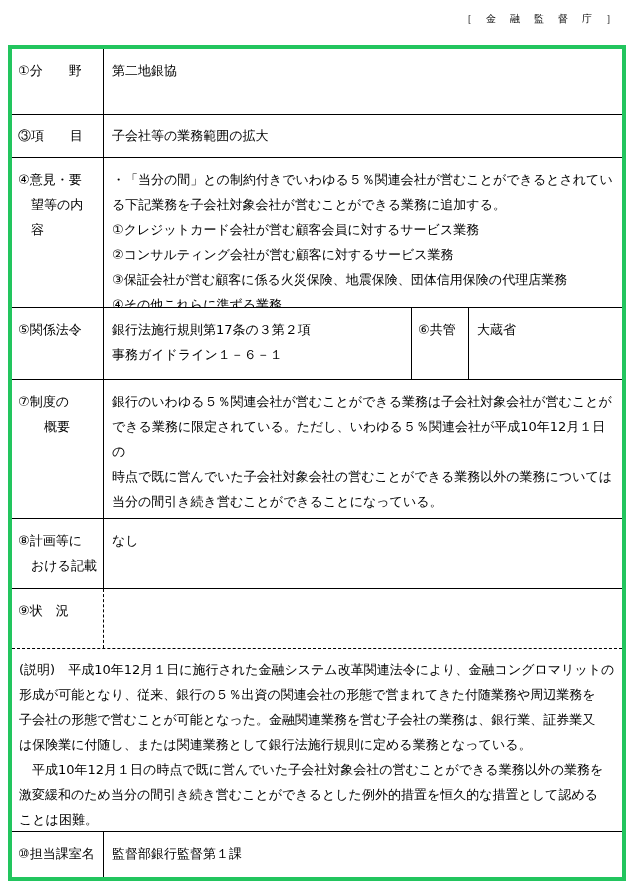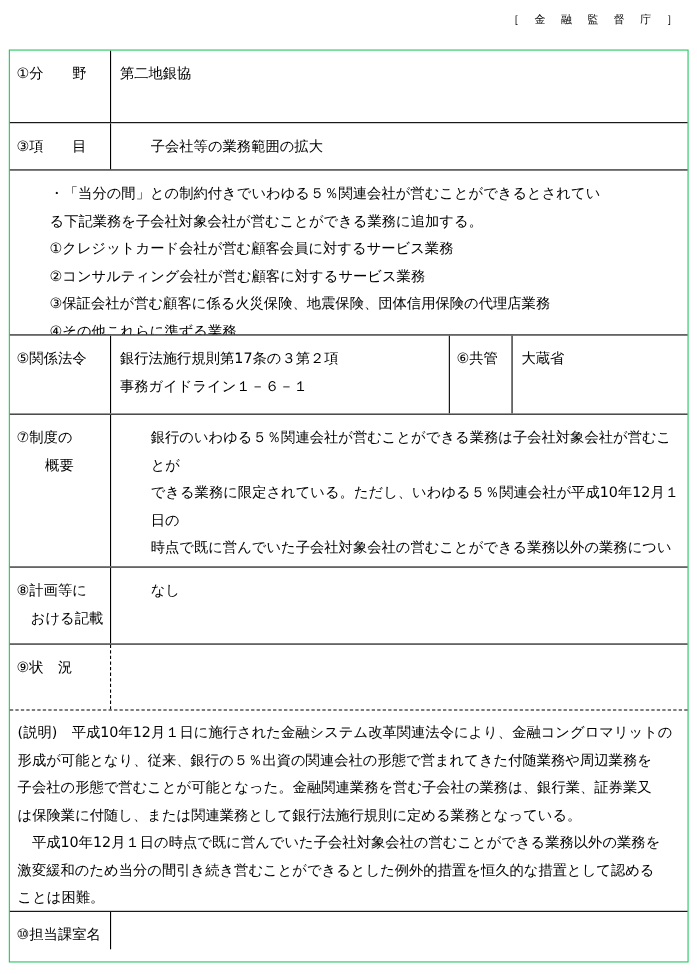--- a/index.html
+++ b/index.html
@@ -23,61 +23,61 @@
     padding-right: 16px;
     text-align: right;
     font-size: 10px;
     line-height: 18px;
     letter-spacing: 2px;
     white-space: pre;
   }
   .doc-table {
     margin: 17px 0 0 8px;
     width: 618px;
-    border: 1px solid #22c55e;
+    border: 4px solid #22c55e;
     box-sizing: border-box;
     background: #ffffff;
   }
   .row {
     display: flex;
     box-sizing: border-box;
     border-bottom: 1px solid #000000;
     overflow: hidden;
   }
   .row:last-child { border-bottom: none; }
   .row.row-dash { border-bottom: 1px dashed #000000; }
 
   .r1 { height: 66px; }
-  .r2 { height: 43px; }
+  .r2 { height: 43px; font-family: Liberation Mono, monospace; }
   .r3 { height: 150px; }
   .r4 { height: 72px; }
   .r5 { height: 139px; }
   .r6 { height: 70px; }
   .r7 { height: 60px; }
   .r8 { height: 183px; }
-  .r9 { height: 45px; flex-direction: column; }
+  .r9 { height: 45px; }
 
   .cell {
     box-sizing: border-box;
     padding: 9px 4px 0 6px;
     font-size: 13px;
     line-height: 25px;
     white-space: pre-line;
     overflow: hidden;
   }
   .br      { border-right: 1px solid #000000; }
   .br-dash { border-right: 1px dashed #000000; }
 
   .label  { width: 92px;  flex: 0 0 auto; }
   .c-v1   { width: 197px; flex: 0 0 auto; padding-left: 9px; }
   .c-l2   { width: 149px; flex: 0 0 auto; padding-left: 7px; }
   .c-law  { width: 308px; flex: 0 0 auto; padding-left: 8px; }
   .c-l6   { width: 57px;  flex: 0 0 auto; }
   .c-rest { flex: 1 1 auto; padding-left: 8px; }
-  .c-wide { flex: 1 1 auto; padding-left: 8px; margin-left: 28px; }
+  .c-wide { flex: 1 1 auto; padding-left: 8px; }
   .c-full { flex: 1 1 auto; padding: 8px 6px 0 7px; }
 
   .status-cell { flex: 1 1 auto; padding: 9px 4px 0 7px; }
   .status-options { line-height: 25px; white-space: pre; }
 </style>
 </head>
 <body>
 
 <div class="page">
 
@@ -89,20 +89,23 @@
       <div class="cell label br">①分　　野</div>
       <div class="cell c-rest">第二地銀協</div>
     </div>
 
     <div class="row r2">
       <div class="cell label br">③項　　目</div>
       <div class="cell c-wide">子会社等の業務範囲の拡大</div>
     </div>
 
     <div class="row r3">
+      <div class="cell label br">④意見・要
+　望等の内
+　容</div>
       <div class="cell c-wide">・「当分の間」との制約付きでいわゆる５％関連会社が営むことができるとされてい
 る下記業務を子会社対象会社が営むことができる業務に追加する。
 ①クレジットカード会社が営む顧客会員に対するサービス業務
 ②コンサルティング会社が営む顧客に対するサービス業務
 ③保証会社が営む顧客に係る火災保険、地震保険、団体信用保険の代理店業務
 ④その他これらに準ずる業務</div>
     </div>
 
     <div class="row r4">
       <div class="cell label br">⑤関係法令</div>

